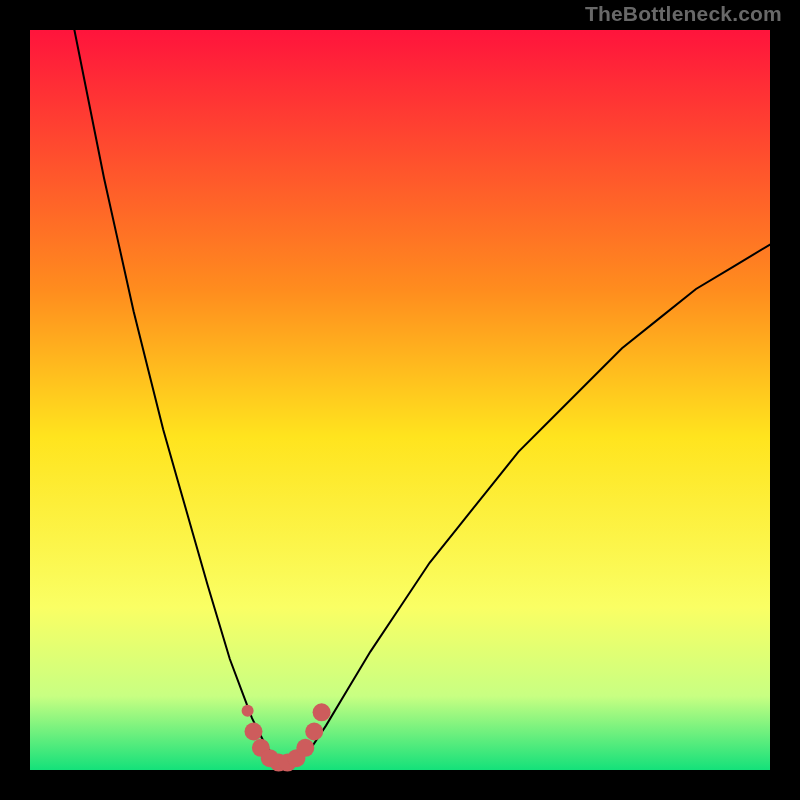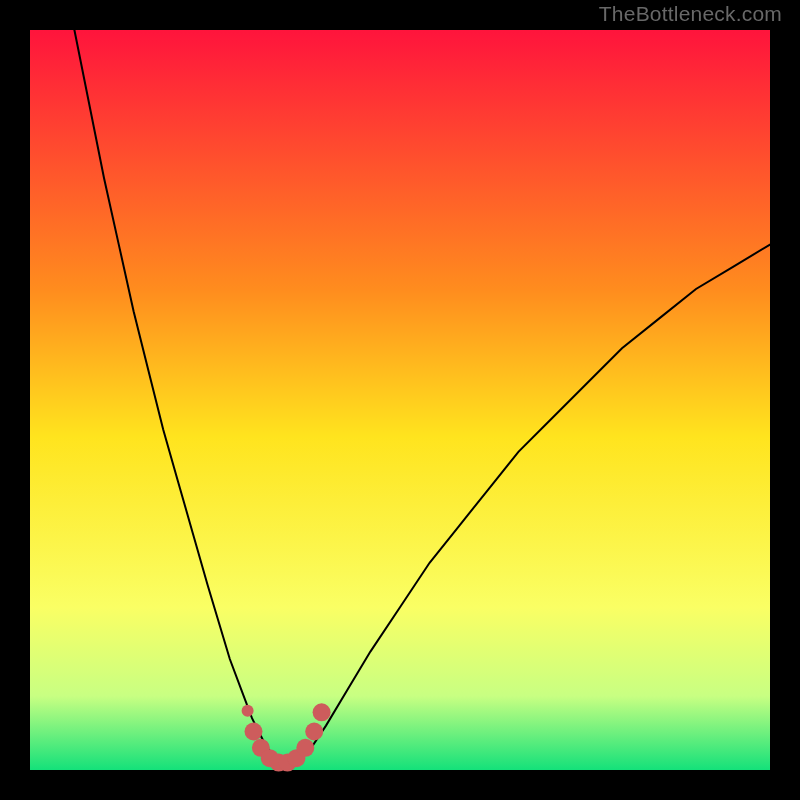--- a/index.html
+++ b/index.html
@@ -16,21 +16,21 @@
     width: 800px;
     height: 800px;
     background: #000;
   }
   .watermark {
     position: absolute;
     top: 2px;
     right: 18px;
     color: #686868;
     font-size: 21px;
-    font-weight: 400;
+    font-weight: 700;
     letter-spacing: 0.2px;
     z-index: 10;
   }
   svg {
     position: absolute;
     top: 0;
     left: 0;
   }
 </style>
 </head>

